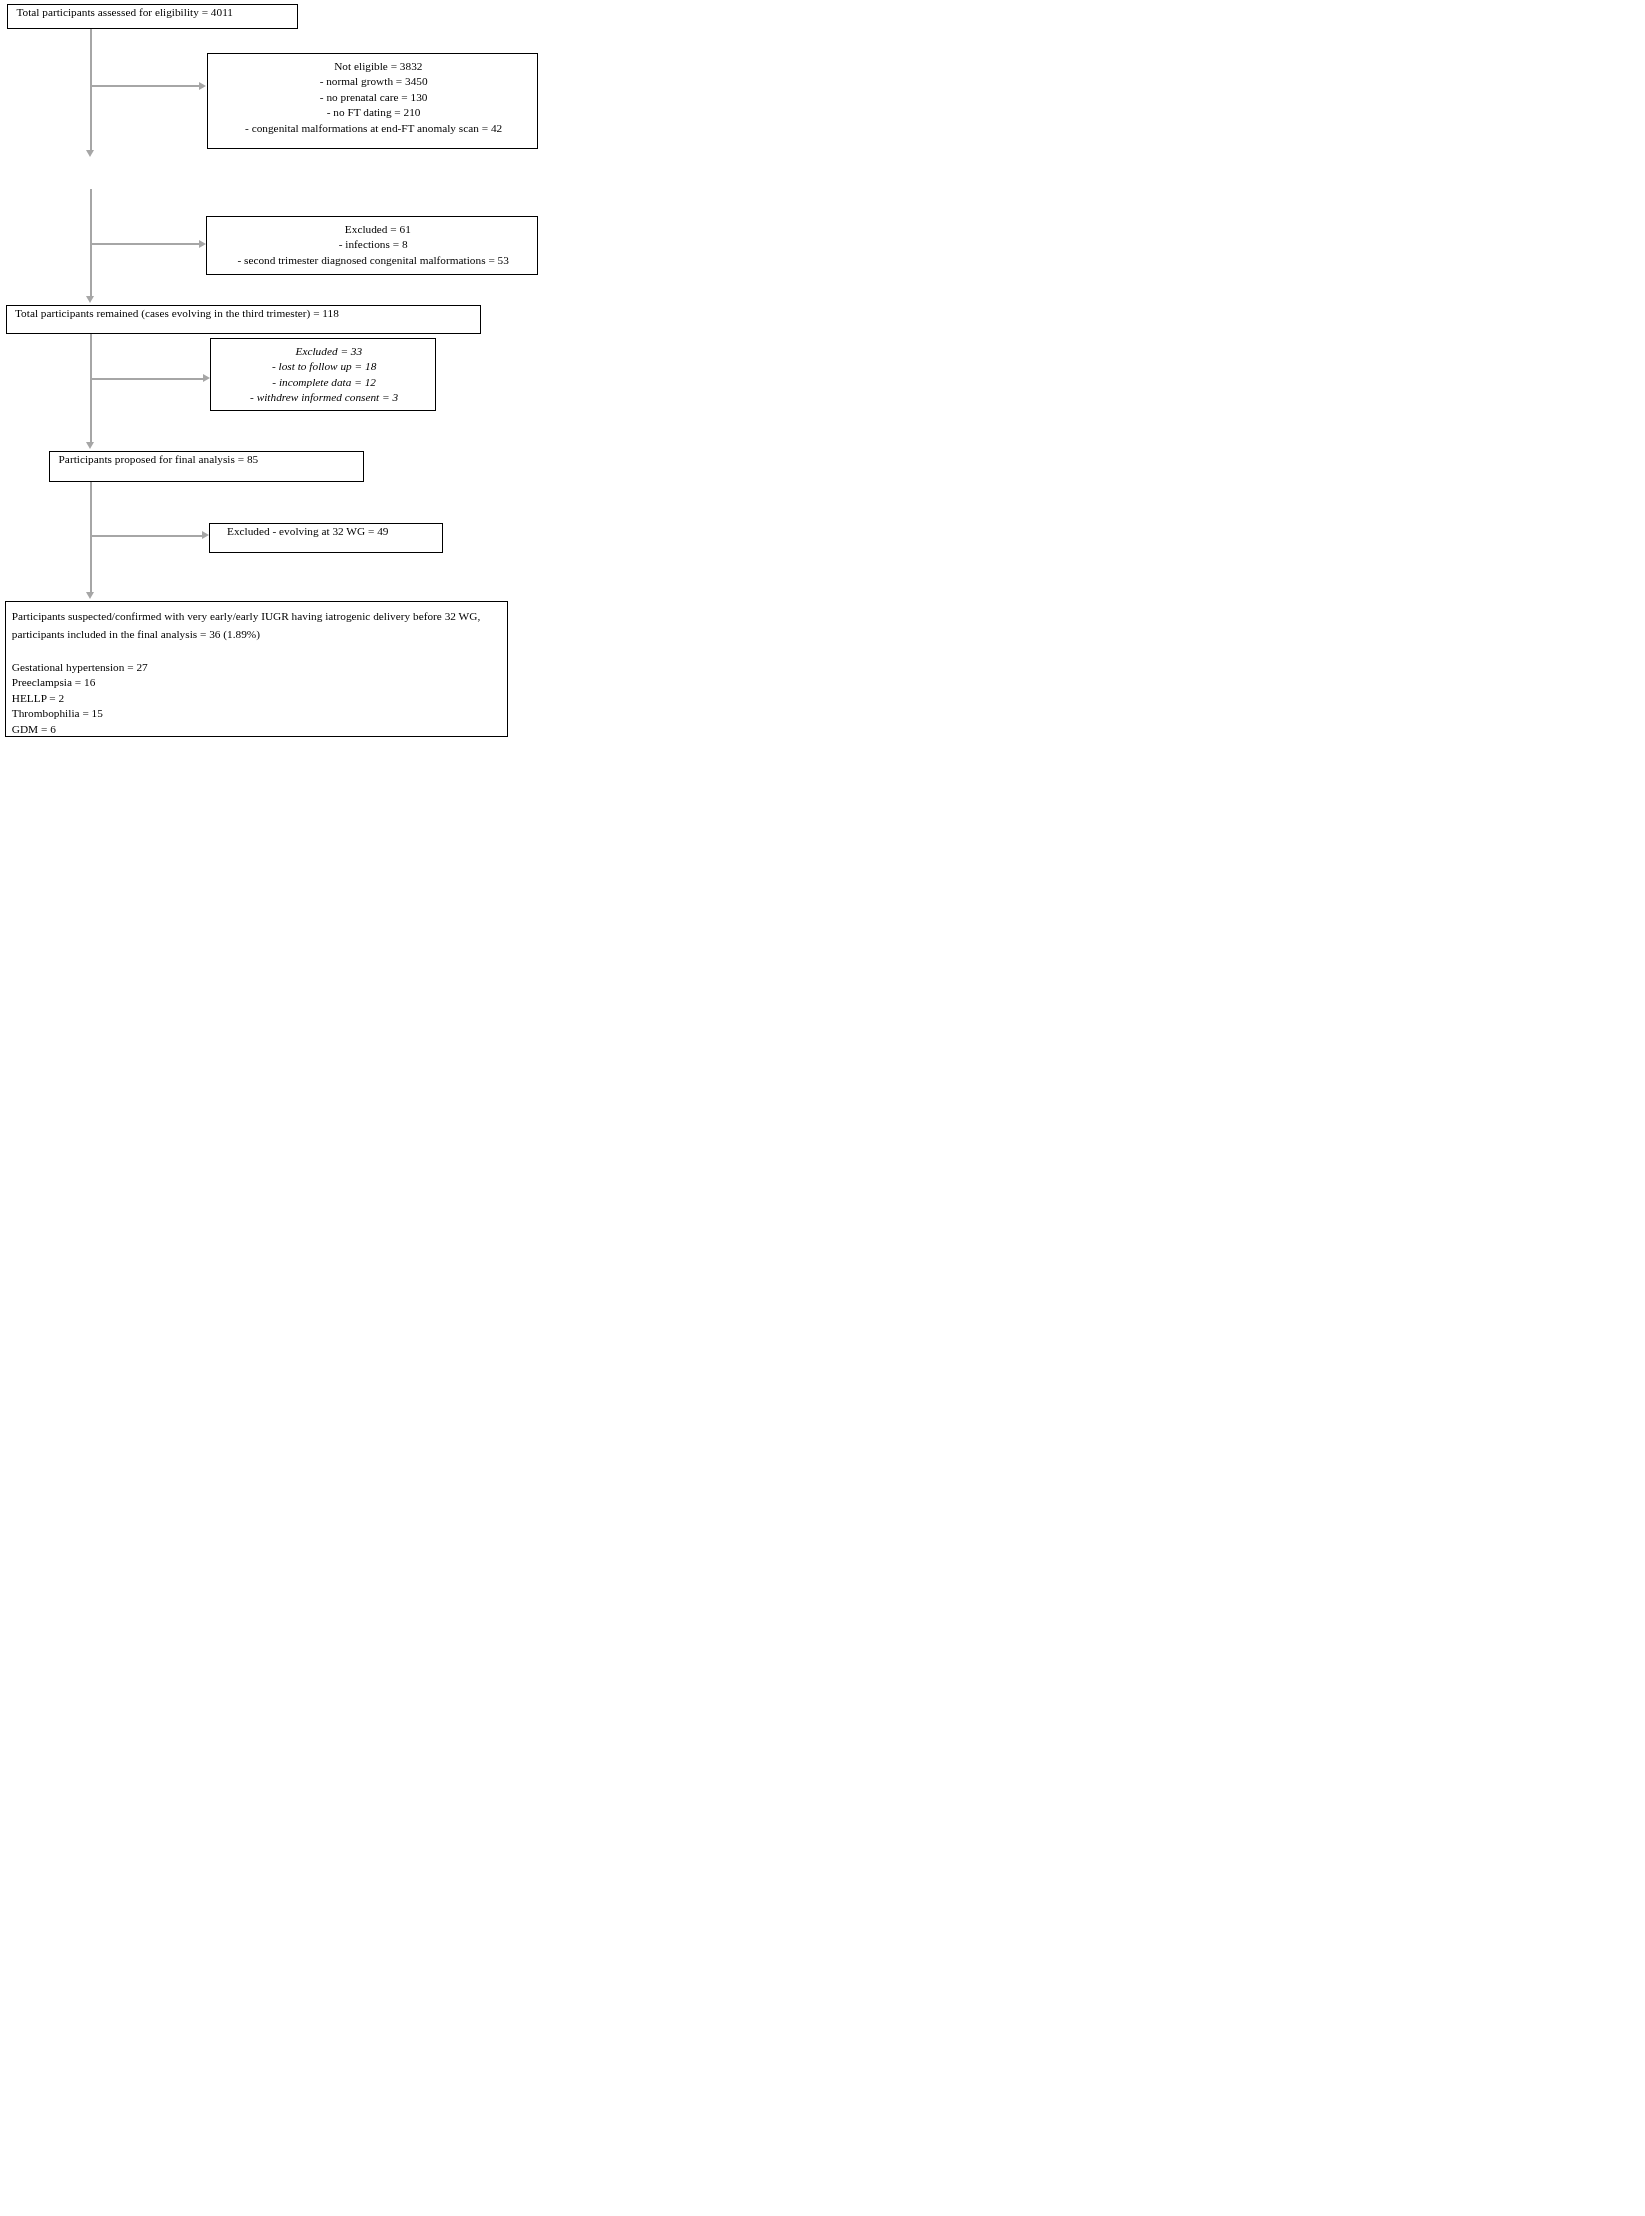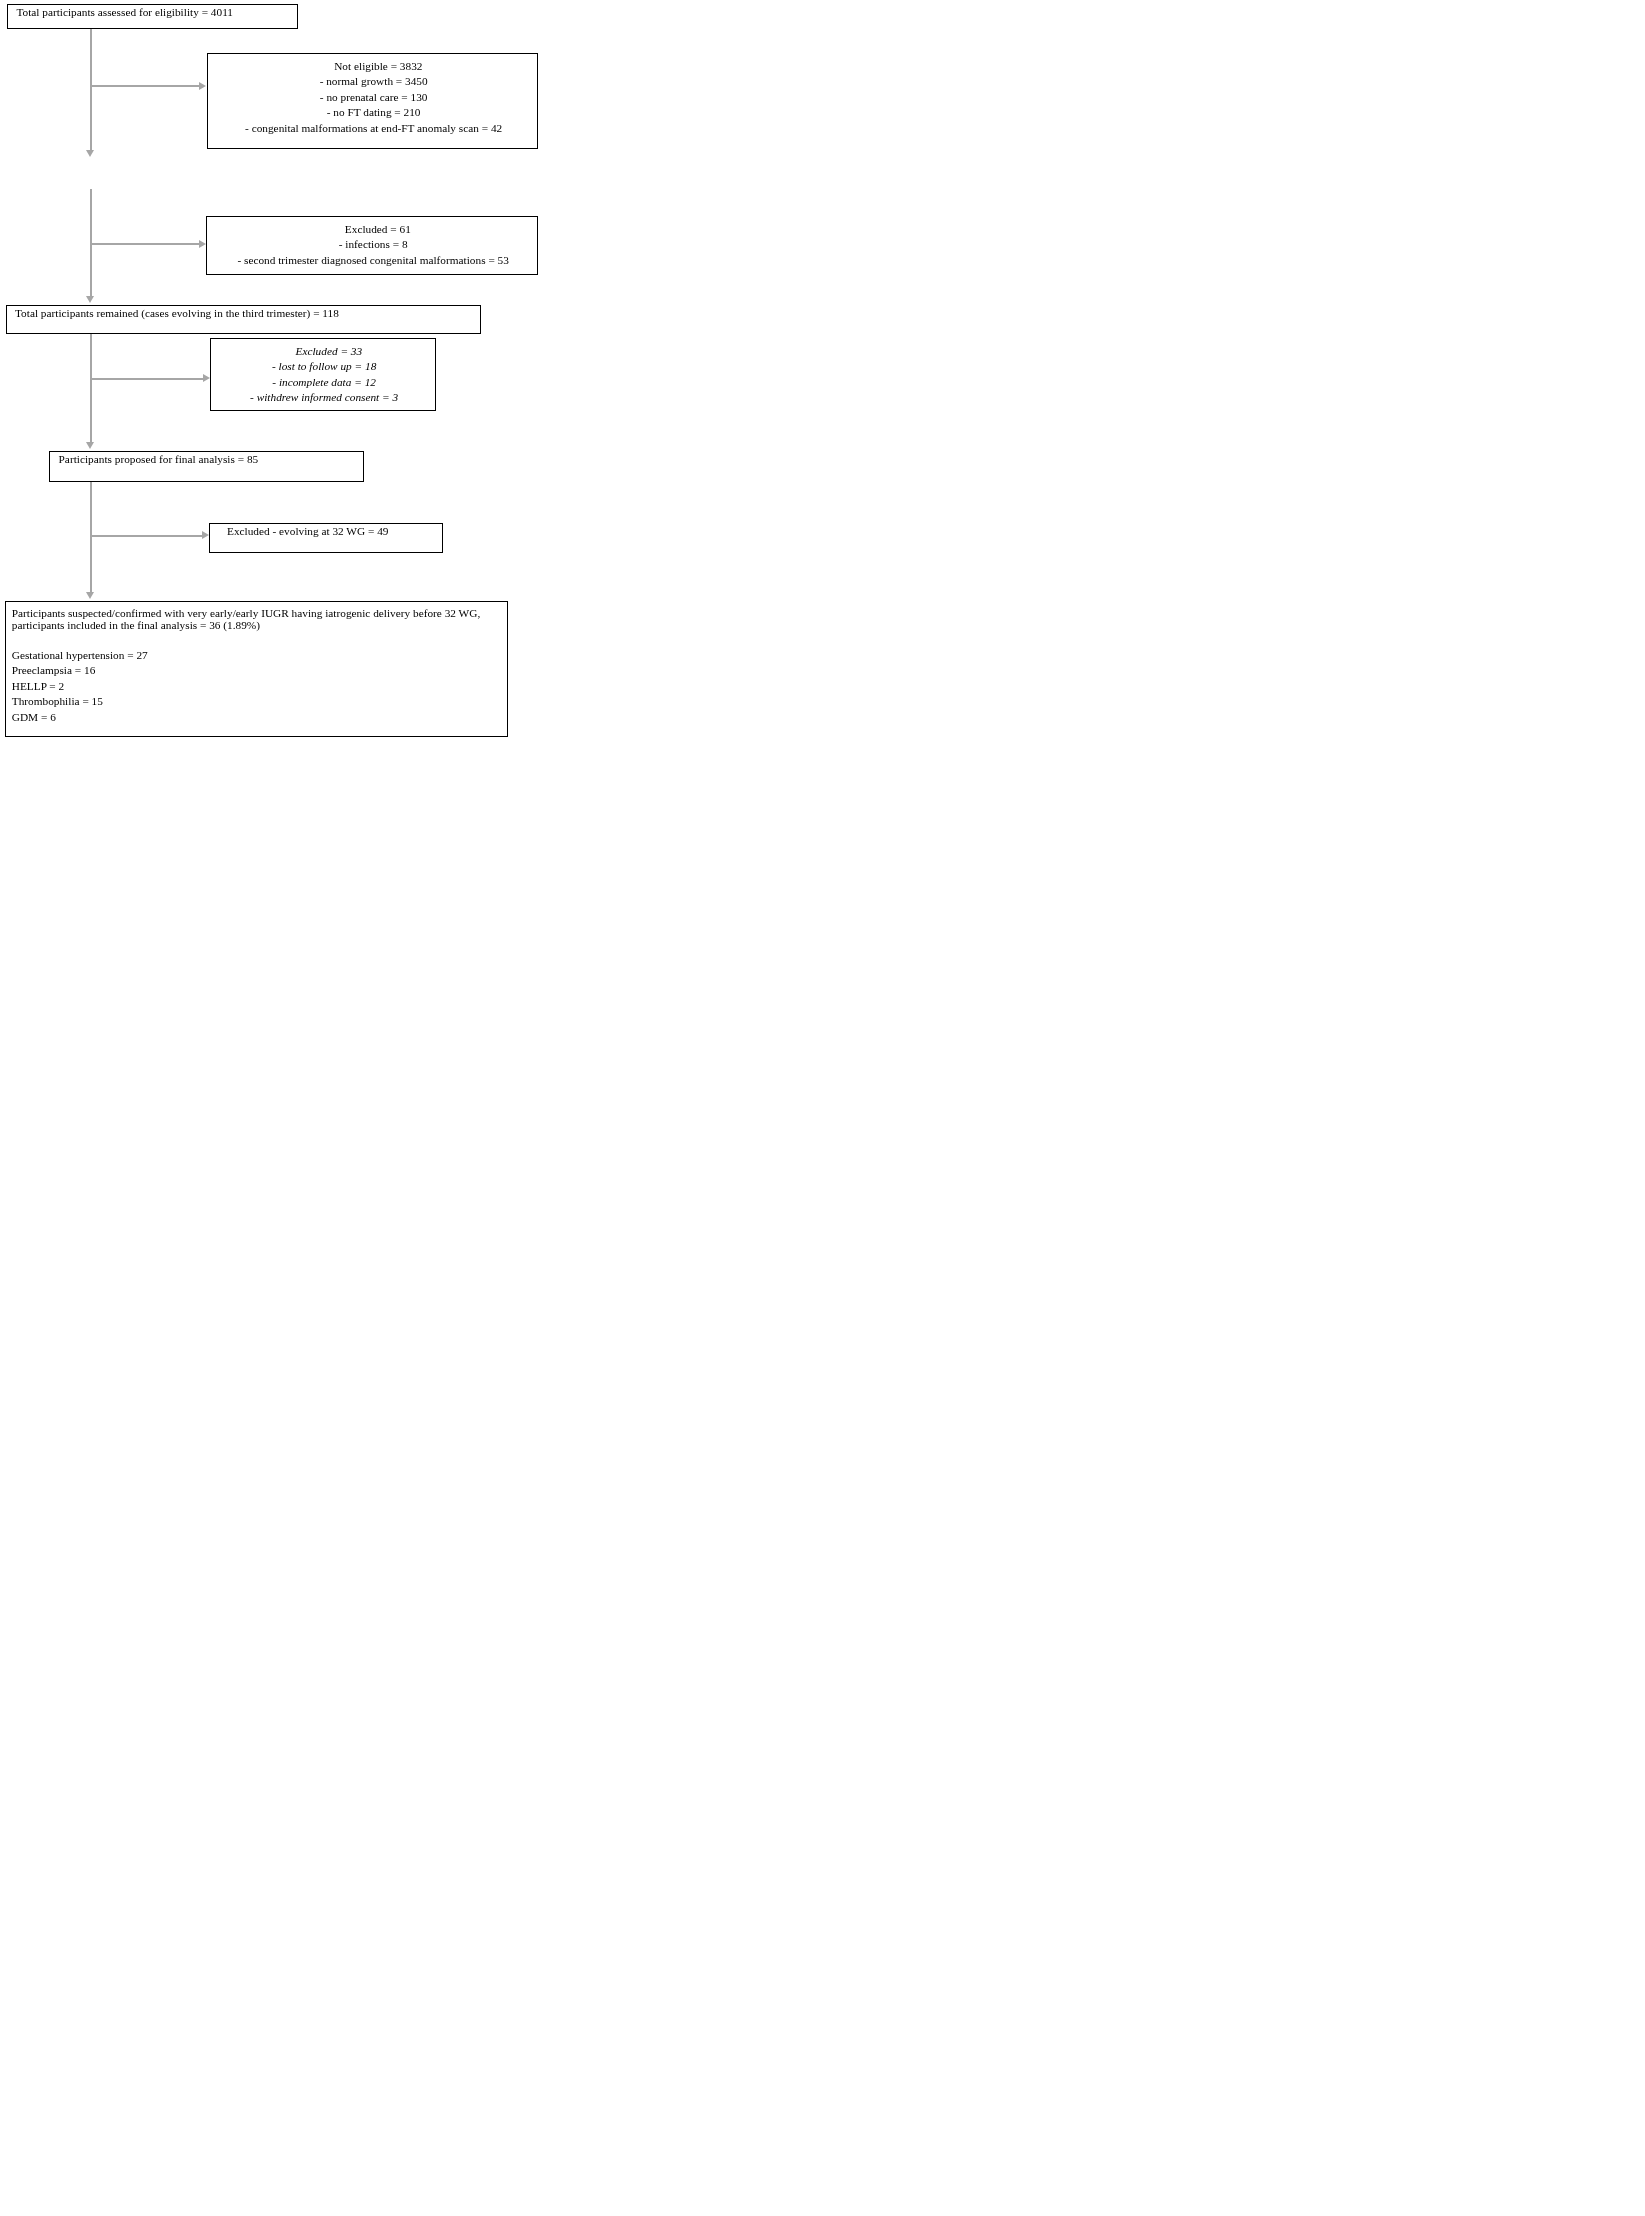--- a/index.html
+++ b/index.html
@@ -8,21 +8,21 @@
     position:relative; width:548px; height:739px; background:var(--bg);
     font-family:"Liberation Serif","DejaVu Serif",serif;
     font-size:11.3px; color:#000;
   }
   .box {
     position:absolute; box-sizing:border-box;
     border:1.9px solid var(--line); background:var(--bg);
   }
   .vcenter { display:flex; }
   .line { line-height:15.5px; white-space:nowrap; }
-  .wrap  { line-height:12px; }
+  .wrap  { line-height:18px; }
   .pad { padding-left:8.4px; }
   .multi { padding-top:4.7px; padding-left:6.1px; padding-right:3.8px;text-align:center; }
   .lead { padding-left:9.4px; }
   .spacer { height:17px; }
   
   .vline { position:absolute; width:1.9px; background:var(--arrow); }
   .hline { position:absolute; height:1.9px; background:var(--arrow); }
   .ah-down  { position:absolute; width:0; height:0;
               border-left:4.7px solid transparent; border-right:4.7px solid transparent;
               border-top:7.5px solid var(--arrow); }

